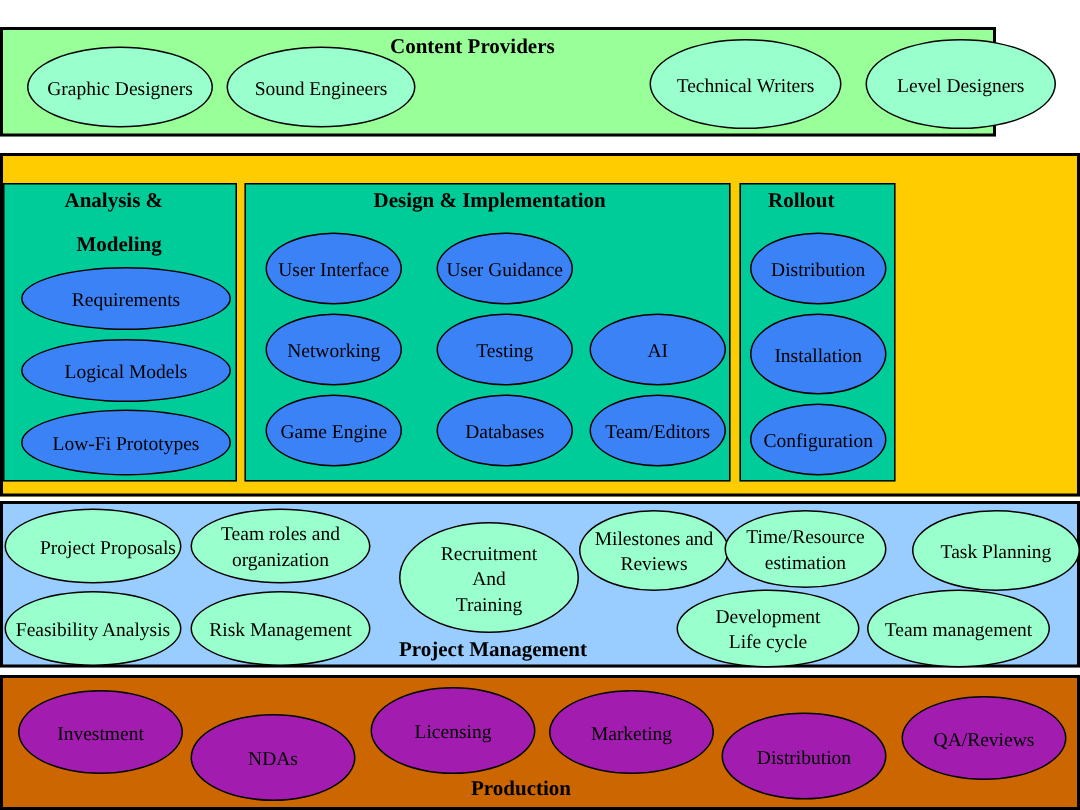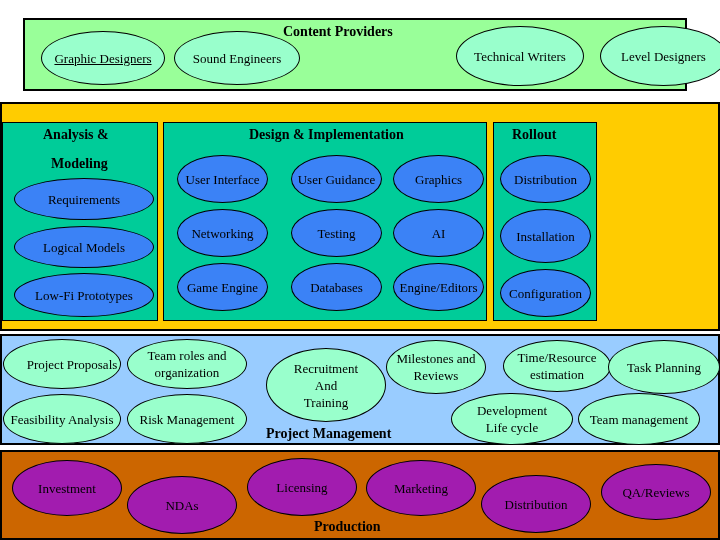--- a/index.html
+++ b/index.html
@@ -12,67 +12,66 @@
          font-size:13px; line-height:17px; white-space:nowrap; }
   .green { background:#99ffcc; }
   .gold { background:#3b82f6; }
   .pink { background:#a21caf; }
   .title { position:absolute; font-weight:bold; font-size:14px; text-align:center; white-space:nowrap; }
   .ml { white-space:pre-line; }
 </style>
 </head>
 <body>
 
-<div class="panel" style="left:0;top:18px;width:664px;height:73px;background:#99ff99;margin-left:23px;">
+<div class="panel" style="left:0;top:18px;width:664px;height:73px;background:#99ff99;">
   <div class="title" style="left:258px;top:4px;">Content Providers</div>
-  <div class="ell green" style="left:16px;top:11px;width:124px;height:54px;text-decoration:underline;">Graphic Designers</div>
+  <div class="ell green" style="left:16px;top:11px;width:124px;height:54px;">Graphic Designers</div>
   <div class="ell green" style="left:149px;top:11px;width:126px;height:54px;">Sound Engineers</div>
   <div class="ell green" style="left:431px;top:6px;width:128px;height:60px;">Technical Writers</div>
   <div class="ell green" style="left:575px;top:6px;width:127px;height:60px;">Level Designers</div>
 </div>
 
 <div class="panel" style="left:0;top:102px;width:720px;height:229px;background:#ffcc00;">
   <div class="sub" style="left:0;top:18px;width:156px;height:199px;">
     <div class="title" style="left:40px;top:4px;">Analysis &amp;</div>
     <div class="title" style="left:48px;top:33px;">Modeling</div>
     <div class="ell gold" style="left:11px;top:55px;width:140px;height:42px;">Requirements</div>
     <div class="ell gold" style="left:11px;top:103px;width:140px;height:42px;">Logical Models</div>
     <div class="ell gold" style="left:11px;top:150px;width:140px;height:44px;">Low-Fi Prototypes</div>
   </div>
   <div class="sub" style="left:161px;top:18px;width:324px;height:199px;">
     <div class="title" style="left:85px;top:4px;">Design &amp; Implementation</div>
     <div class="ell gold" style="left:13px;top:32px;width:91px;height:48px;">User Interface</div>
     <div class="ell gold" style="left:127px;top:32px;width:91px;height:48px;">User Guidance</div>
-    <div class="ell gold" style="left:229px;top:32px;width:91px;height:48px;">Graphics</div>
     <div class="ell gold" style="left:13px;top:86px;width:91px;height:48px;">Networking</div>
     <div class="ell gold" style="left:127px;top:86px;width:91px;height:48px;">Testing</div>
     <div class="ell gold" style="left:229px;top:86px;width:91px;height:48px;">AI</div>
     <div class="ell gold" style="left:13px;top:140px;width:91px;height:48px;">Game Engine</div>
     <div class="ell gold" style="left:127px;top:140px;width:91px;height:48px;">Databases</div>
-    <div class="ell gold" style="left:229px;top:140px;width:91px;height:48px;">Engine/Editors</div>
+    <div class="ell gold" style="left:229px;top:140px;width:91px;height:48px;">Team/Editors</div>
   </div>
   <div class="sub" style="left:491px;top:18px;width:104px;height:199px;">
     <div class="title" style="left:18px;top:4px;">Rollout</div>
     <div class="ell gold" style="left:6px;top:32px;width:91px;height:48px;">Distribution</div>
     <div class="ell gold" style="left:6px;top:86px;width:91px;height:54px;">Installation</div>
     <div class="ell gold" style="left:6px;top:146px;width:91px;height:48px;">Configuration</div>
   </div>
 </div>
 
 <div class="panel" style="left:0;top:334px;width:720px;height:111px;background:#99ccff;">
   <div class="title" style="left:264px;top:90px;">Project Management</div>
   <div class="ell green" style="left:1px;top:3px;width:118px;height:50px;padding-left:20px;">Project Proposals</div>
   <div class="ell green ml" style="left:125px;top:3px;width:120px;height:50px;">Team roles and
 organization</div>
   <div class="ell green ml" style="left:264px;top:12px;width:120px;height:74px;">Recruitment
 And
 Training</div>
   <div class="ell green ml" style="left:384px;top:4px;width:100px;height:54px;">Milestones and
 Reviews</div>
-  <div class="ell green ml" style="left:501px;top:4px;width:108px;height:52px;">Time/Resource
+  <div class="ell green ml" style="left:481px;top:4px;width:108px;height:52px;">Time/Resource
 estimation</div>
   <div class="ell green" style="left:606px;top:4px;width:112px;height:54px;">Task Planning</div>
   <div class="ell green" style="left:1px;top:58px;width:118px;height:50px;">Feasibility Analysis</div>
   <div class="ell green" style="left:125px;top:58px;width:120px;height:50px;">Risk Management</div>
   <div class="ell green ml" style="left:449px;top:57px;width:122px;height:52px;">Development
 Life cycle</div>
   <div class="ell green" style="left:576px;top:57px;width:122px;height:52px;">Team management</div>
 </div>
 
 <div class="panel" style="left:0;top:450px;width:720px;height:90px;background:#cc6600;">

